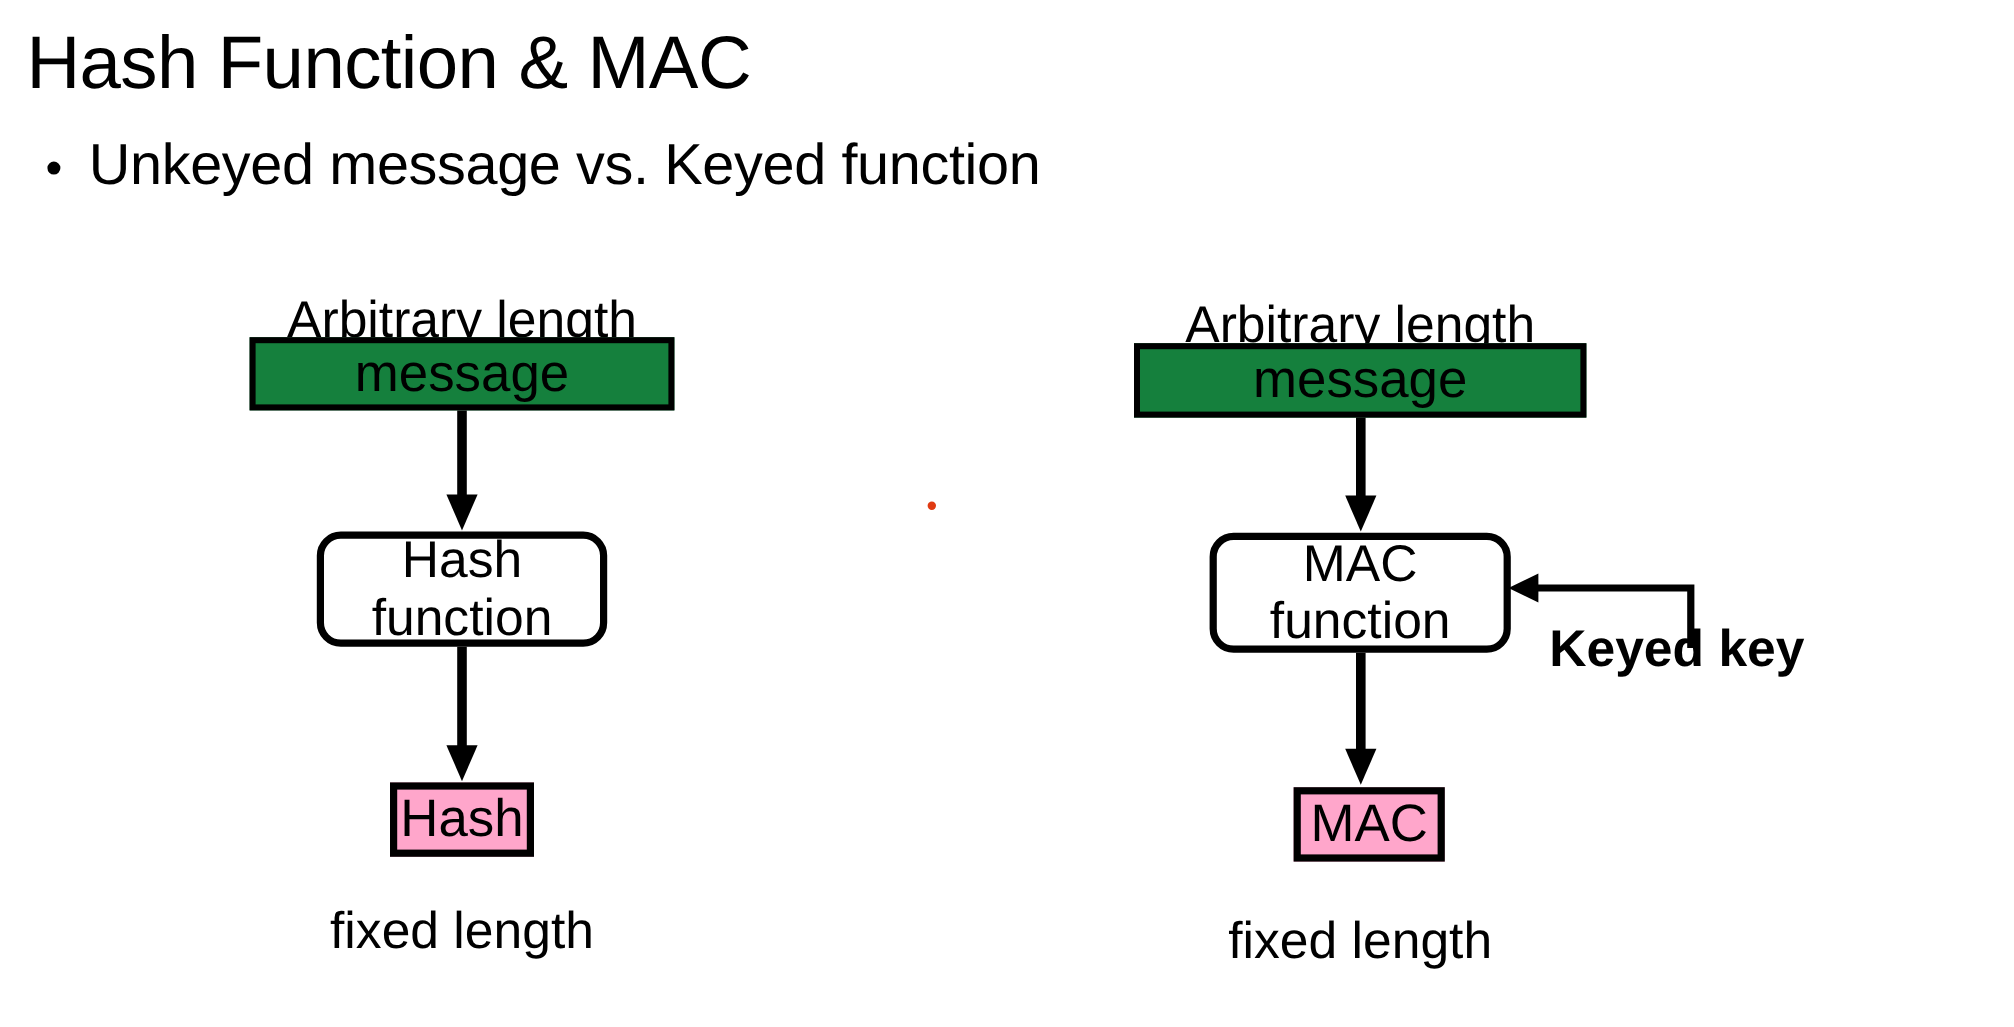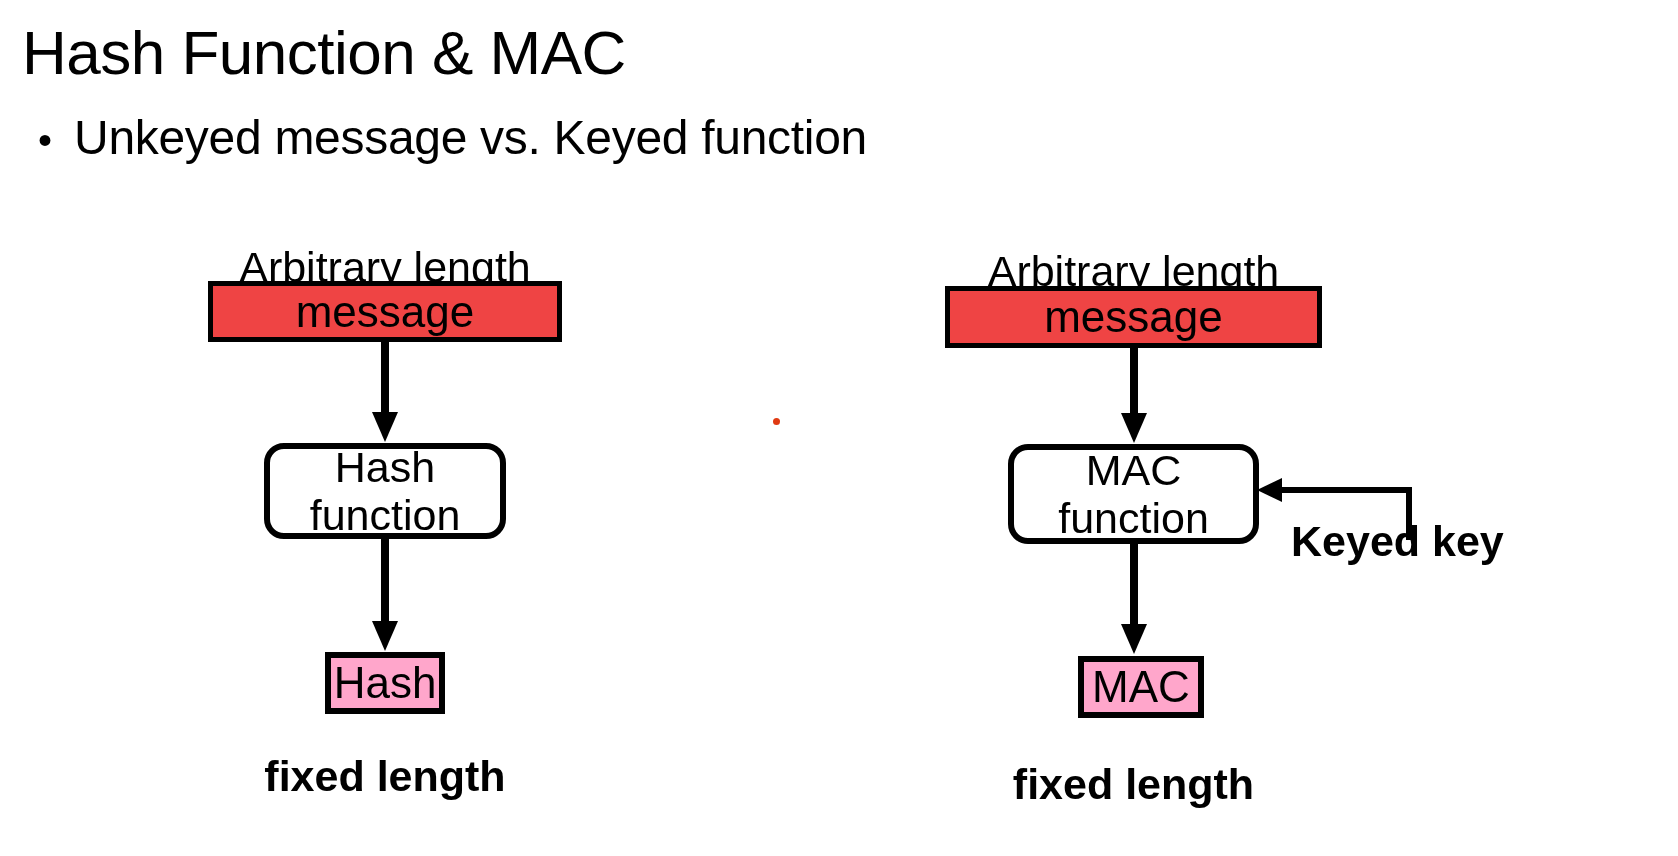--- a/index.html
+++ b/index.html
@@ -59,21 +59,21 @@
   .cap-label {
     position: absolute;
     font-size: 43px;
     line-height: 1;
     white-space: nowrap;
     text-align: center;
     margin-top: 16px;
   }
   .msg-box {
     position: absolute;
-    background: #ef4444;
+    background: #15803d;
     border: 5px solid #000000;
     box-sizing: border-box;
     display: flex;
     align-items: center;
     justify-content: center;
     font-size: 44px;
     line-height: 1;
   }
   .fn-box {
     position: absolute;
@@ -98,21 +98,20 @@
     justify-content: center;
     font-size: 44px;
     line-height: 1;
   }
   .foot-label {
     position: absolute;
     font-size: 43px;
     line-height: 1;
     white-space: nowrap;
     text-align: center;
-    font-weight: bold;
   }
   .secret-key {
     position: absolute;
     font-size: 43px;
     font-weight: bold;
     line-height: 1;
     white-space: nowrap;
   }
   .arrow-svg {
     position: absolute;

